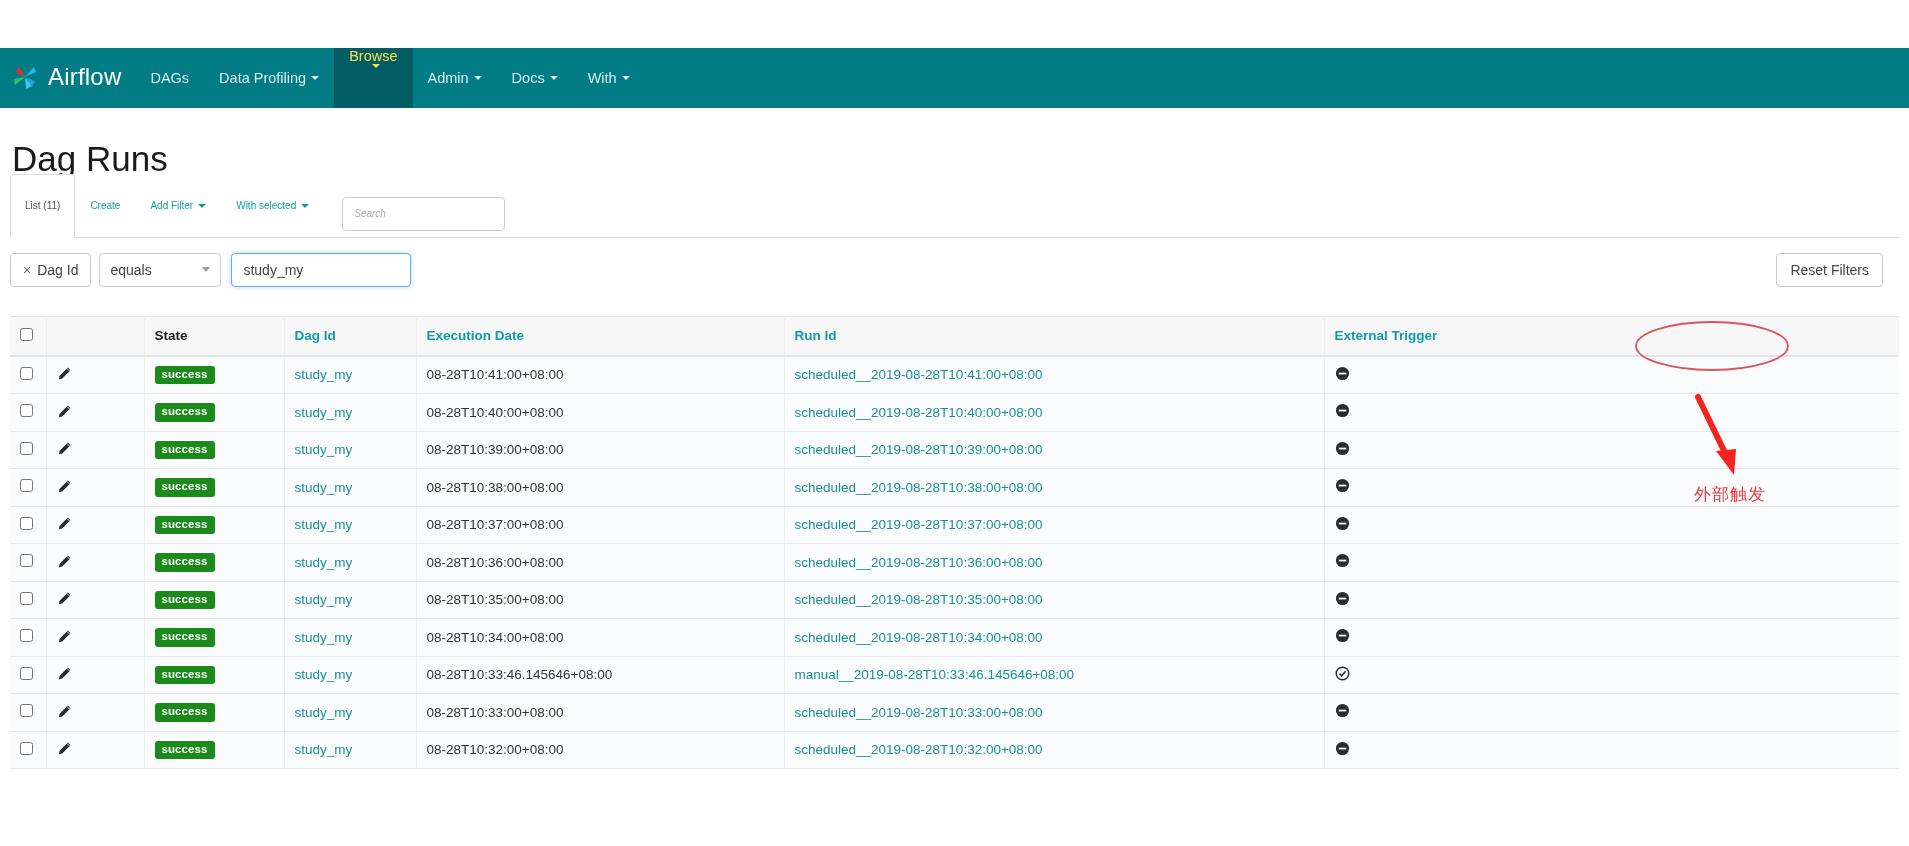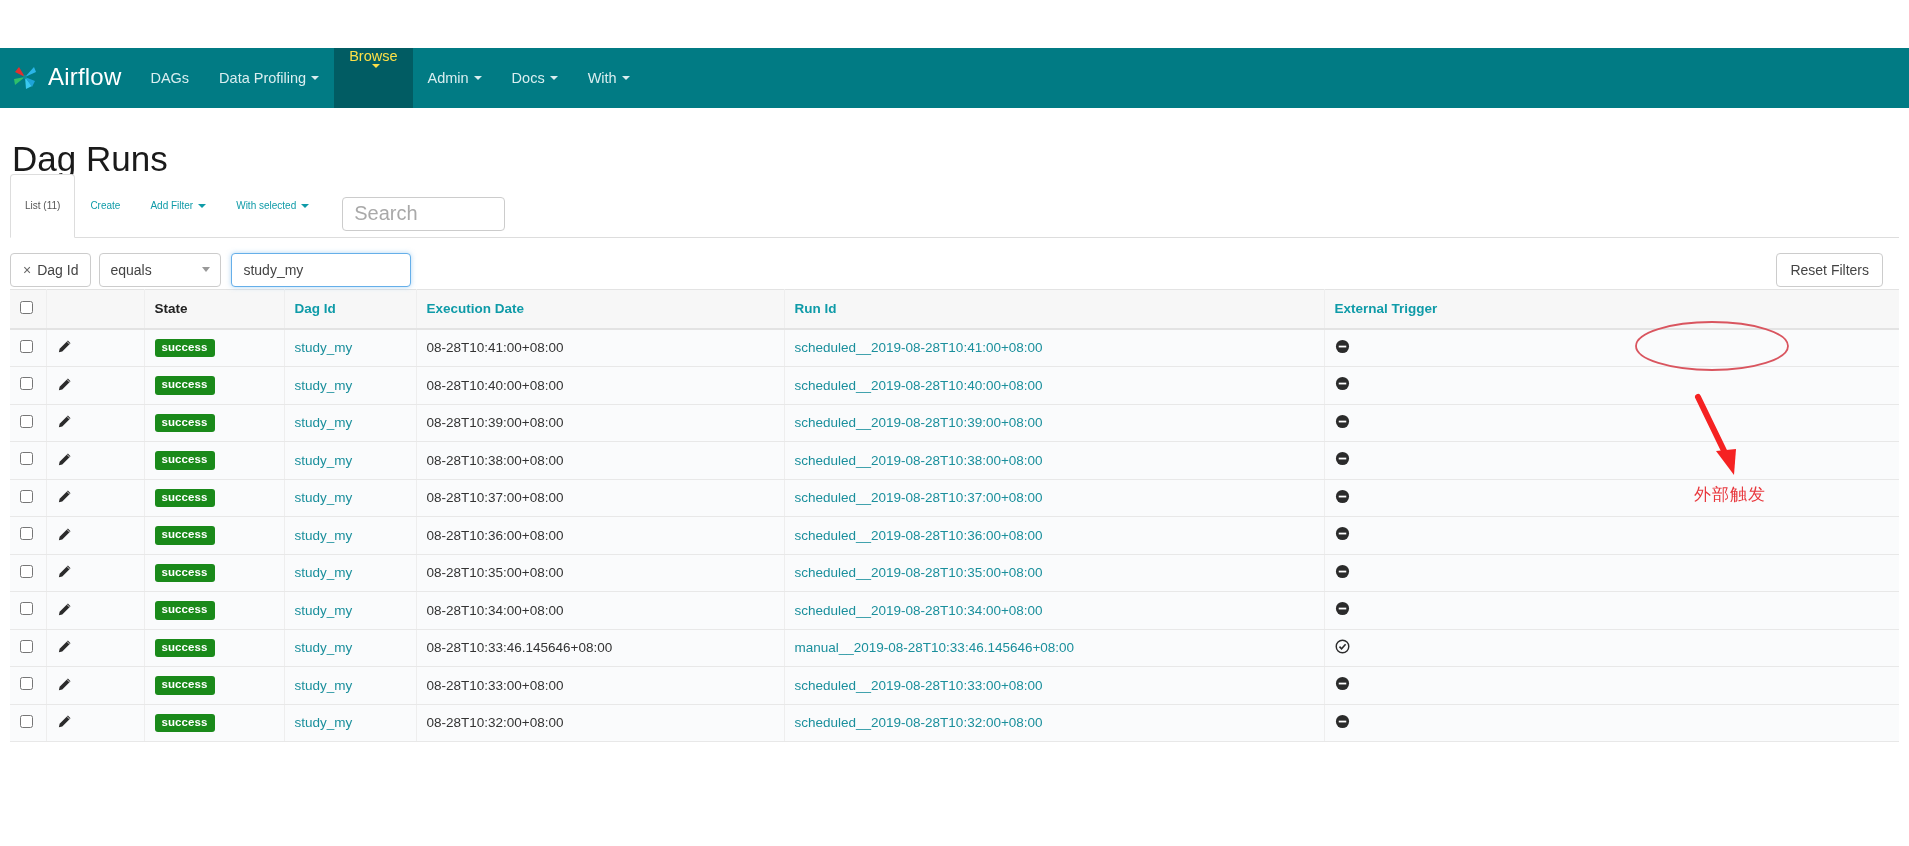--- a/index.html
+++ b/index.html
@@ -105,25 +105,26 @@
     border-bottom-color: #fff;
   }
   .search-box {
     margin-left: 18px;
     margin-bottom: 6px;
     width: 163px;
     height: 34px;
     border: 1px solid #ccc;
     border-radius: 4px;
     padding: 6px 11px;
-    font-size: 20px;
+    font-size: 10px;
     color: #555;
     font-family: "Liberation Sans", sans-serif;
     background: #fff;
     outline: none;
+    font-style: italic;
   }
   .search-box::placeholder { color: #a9a9a9; }
 
   
   .filter-row {
     display: flex;
     align-items: center;
     margin-top: 14px;
     height: 36px;
     position: relative;
@@ -190,21 +191,21 @@
     background: #fff;
     color: #444;
     font-size: 14px;
     padding: 0 13px;
     cursor: pointer;
     font-family: "Liberation Sans", sans-serif;
     white-space: nowrap;
   }
 
   
-  .table-wrap { margin-top: 1px; }
+  .table-wrap { margin-top: 28px; }
   table.dagruns {
     width: 100%;
     border-collapse: collapse;
     font-size: 13.5px;
   }
   table.dagruns thead th {
     background: #f7f7f7;
     border-top: 1px solid #e3e3e3;
     border-bottom: 2px solid #e3e3e3;
     border-right: 1px solid #eee;

